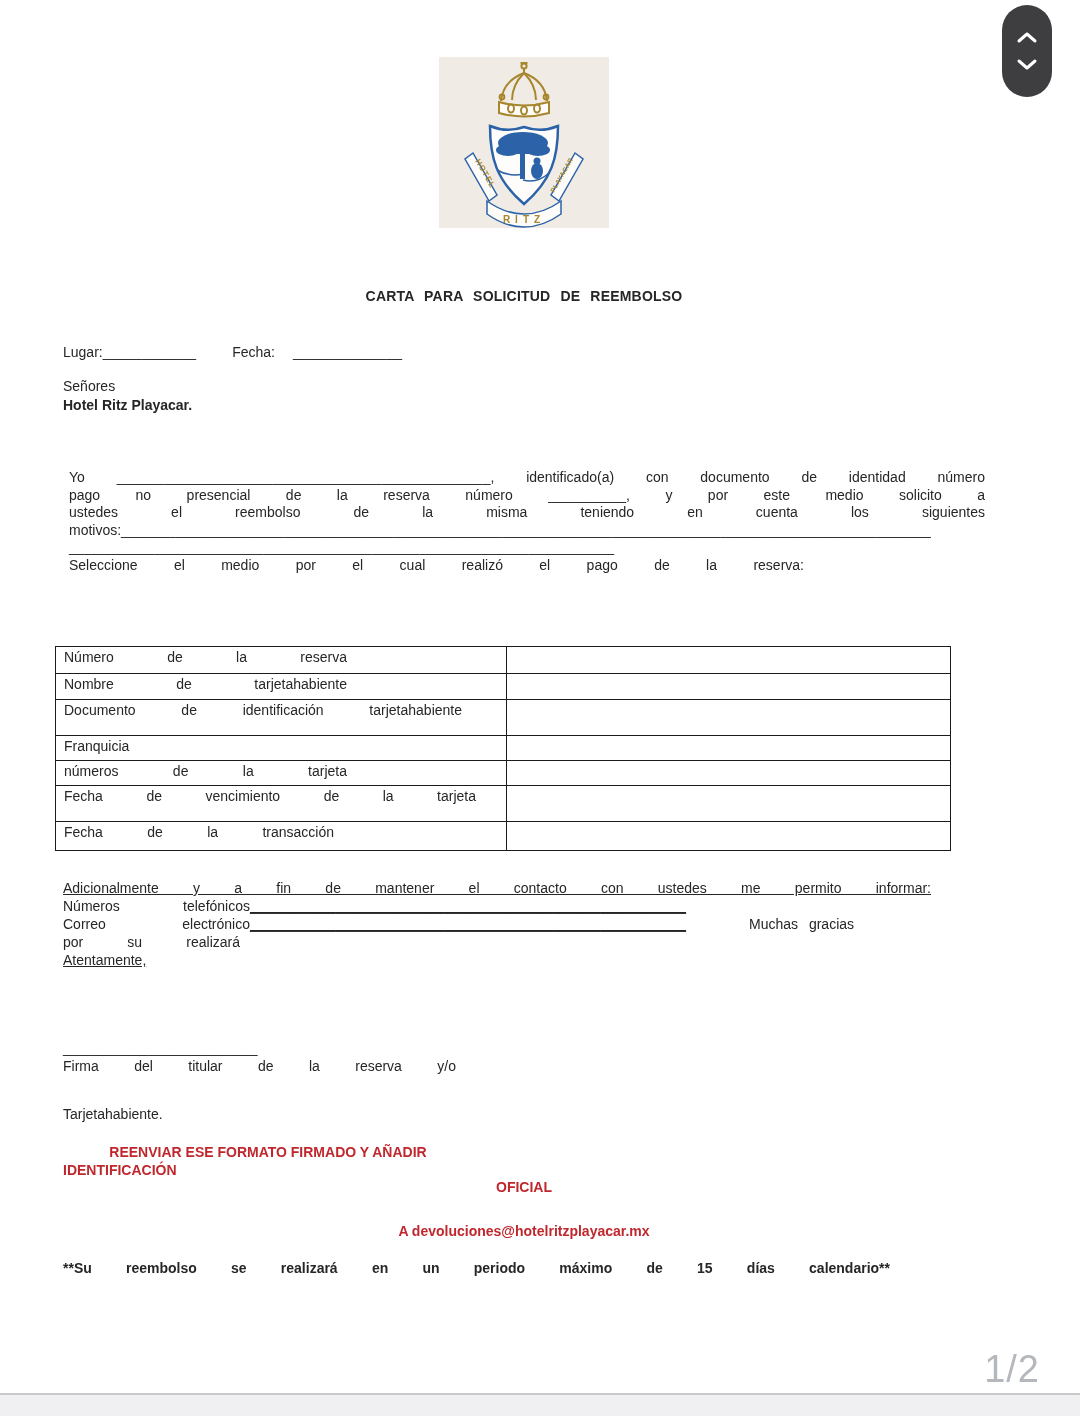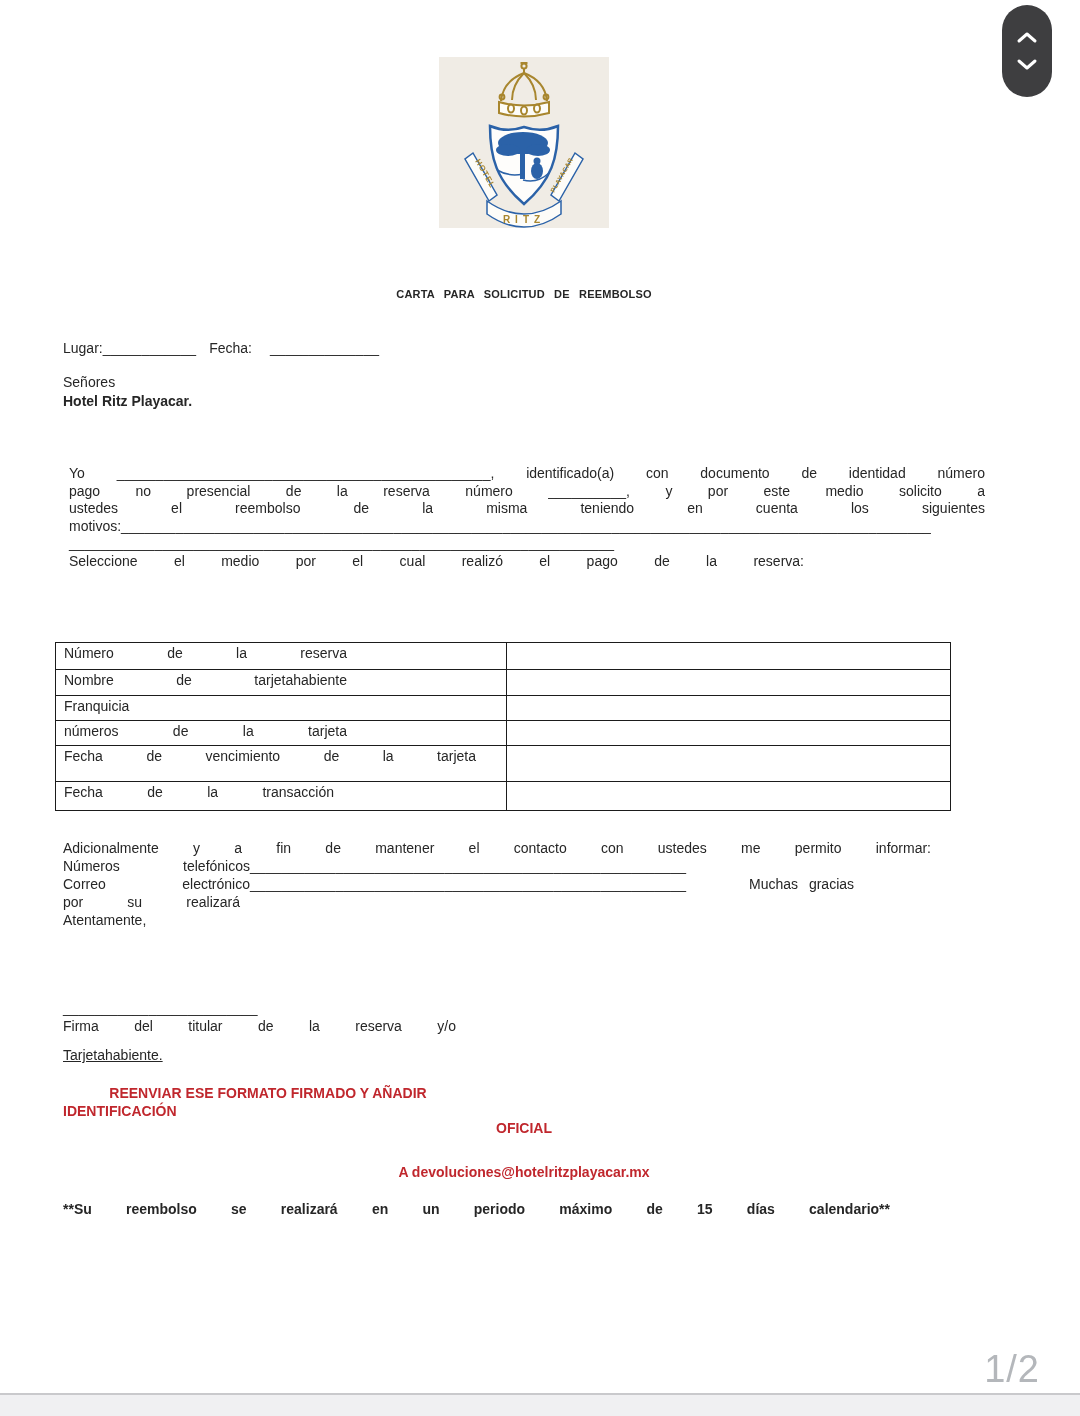--- a/index.html
+++ b/index.html
@@ -4,50 +4,50 @@
 <style>
   html,body{margin:0;padding:0;background:#ffffff;}
   .page{position:relative;width:1080px;height:1416px;background:#fff;overflow:hidden;
         font-family:"Liberation Sans",sans-serif;font-size:14px;color:#262626;}
   .content{padding:0 95px 0 63px;}
 
   
   .logo-wrap{margin:57px auto 0;width:170px;height:171px;}
 
   
-  .doc-title{margin-top:60px;text-align:center;font-weight:700;font-size:11px;word-spacing:6px;letter-spacing:.2px;}
+  .doc-title{margin-top:60px;text-align:center;font-weight:700;font-size:14px;word-spacing:6px;letter-spacing:.2px;}
 
   
   .meta-line{margin-top:40px;}
-  .m17{}.m30{margin-right:13px}.m18{margin-right:18px}
+  .m17{}.m30{margin-right:36px}.m18{margin-right:18px}
 
   .recipient{margin-top:17px;line-height:19px;}
   .bold{font-weight:700;}
 
   
   .jline{text-align:justify;text-align-last:justify;}
   .jspan{display:inline-block;text-align:justify;text-align-last:justify;vertical-align:top;}
 
   .para{margin-top:54px;line-height:17.5px;margin-left:6px;}
   .select-line{width:735px;line-height:17.5px;}
 
   table.refund{border-collapse:collapse;margin:72px 0 0 -8px;padding-left:6px;}
   table.refund td{border:1.5px solid #1b1b1b;vertical-align:top;padding:2px 6px 0 8px;font-size:14px;}
   td.label-cell{width:436px;}
   td.input-cell{width:429px;}
   tr.r1 td{height:24px}tr.r2 td{height:23px}tr.r3 td{height:33px}tr.r4 td{height:22px}
   tr.r5 td{height:22px}tr.r6 td{height:33px}tr.r7 td{height:26px}
   .lw-a{width:283px}.lw-b{width:398px}.lw-c{width:412px}.lw-d{width:270px}
 
-  .contact{margin-top:28px;line-height:18px;}
+  .contact{margin-top:28px;line-height:18px;text-decoration:underline;}
   .w187{width:187px}.w177{width:177px}.w105{width:105px}.w393{width:393px}.w868{width:868px}.w827{width:827px}
   .thanks{margin-left:63px;}
 
   .sig{margin-top:70px;line-height:18px;}
-  .sig-cap2{margin-top:11px;text-decoration:underline;}
+  .sig-cap2{margin-top:30px;}
 
   .red{color:var(--red,#c0272d);text-align:center;}
   .notice1{margin-top:20px;width:410px;line-height:18px;}
   .notice-email{margin-top:28px;}
   .footer-note{margin-top:20px;line-height:18px;}
 
   
   .scroll-pill{position:absolute;top:5px;right:28px;width:50px;height:92px;border-radius:26px;
                background:#3e3e40;display:flex;flex-direction:column;align-items:center;justify-content:center;gap:12px;}
   .scroll-btn{background:none;border:none;padding:0;margin:0;cursor:pointer;line-height:0;}
@@ -139,20 +139,24 @@
     <table class="refund">
       <tbody>
         <tr class="r1">
           <td class="label-cell"><span class="jspan lw-a">Número de la reserva</span></td>
           <td class="input-cell"></td>
         </tr>
         <tr class="r2">
           <td class="label-cell"><span class="jspan lw-a">Nombre de tarjetahabiente</span></td>
           <td class="input-cell"></td>
         </tr>
+        <tr class="r3">
+          <td class="label-cell"><span class="jspan lw-b">Documento de identificación tarjetahabiente</span></td>
+          <td class="input-cell"></td>
+        </tr>
         <tr class="r4">
           <td class="label-cell"><span>Franquicia</span></td>
           <td class="input-cell"></td>
         </tr>
         <tr class="r5">
           <td class="label-cell"><span class="jspan lw-a">números de la tarjeta</span></td>
           <td class="input-cell"></td>
         </tr>
         <tr class="r6">
           <td class="label-cell"><span class="jspan lw-c">Fecha de vencimiento de la tarjeta</span></td>

